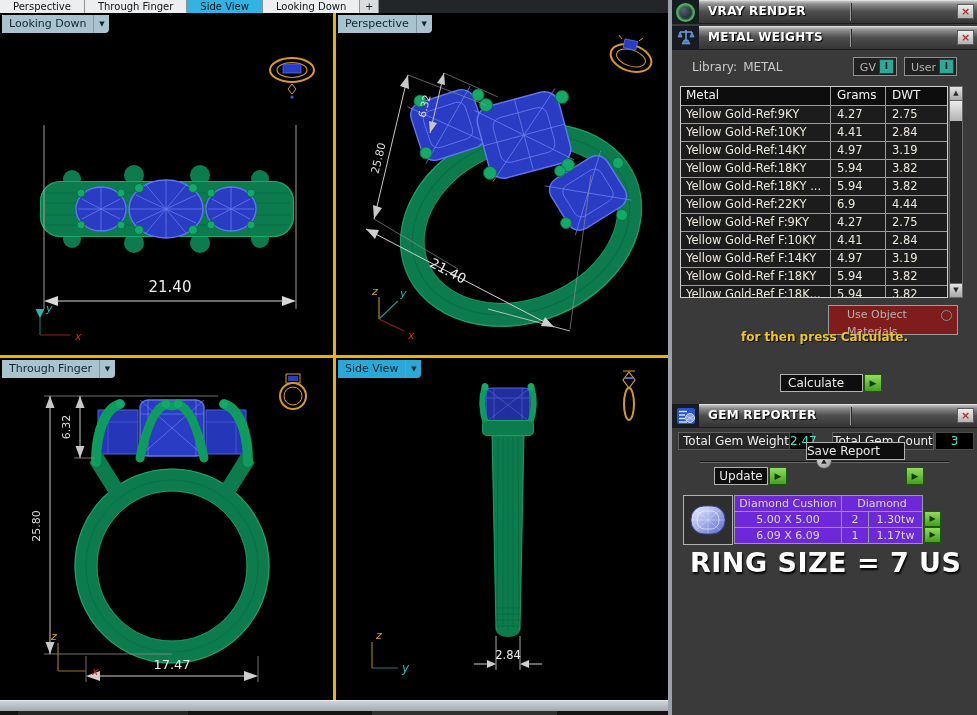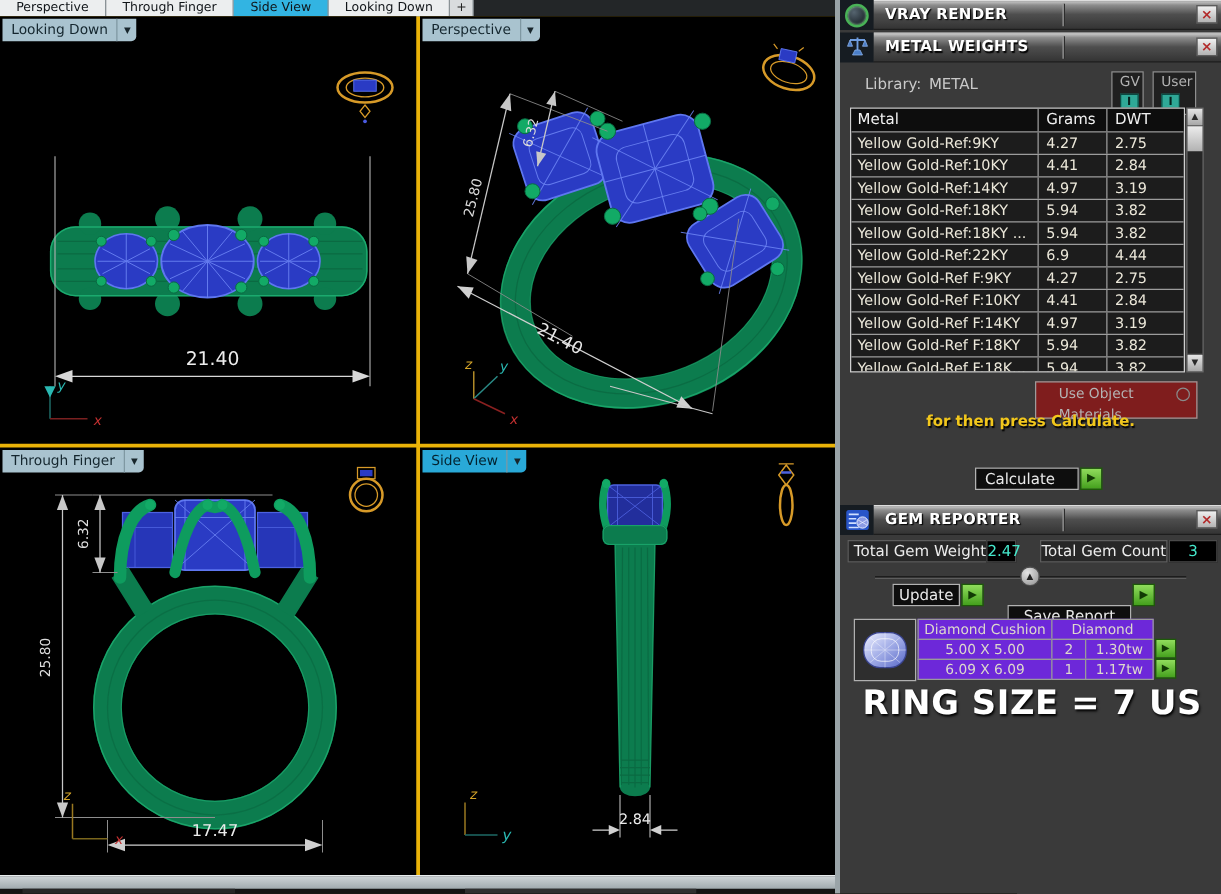--- a/index.html
+++ b/index.html
@@ -53,22 +53,22 @@
   #hdr-vray{top:0;}
   #hdr-metal{top:26px;}
   #hdr-gem{top:404px;}
 
   .vray-circ{width:15px;height:15px;border-radius:50%;border:2px solid #49b257;
              background:radial-gradient(circle at 35% 32%,#55646f,#0b1116);box-shadow:inset 0 0 2px #9fe8a8;}
 
   .lib-row{position:absolute;left:20px;top:60px;font-size:12px;color:#c9c9c9;}
   .lib-row .lbl{margin-right:6px;}
   .toggle-group{position:absolute;right:20px;top:57px;display:flex;gap:7px;}
-  .tgl{display:flex;align-items:flex-start;gap:3px;background:#202020;border:1px solid #8f8f8f;
-       padding:1px 2px 1px 6px;flex-direction:column;}
+  .tgl{display:flex;align-items:flex-end;gap:3px;background:#202020;border:1px solid #8f8f8f;
+       padding:1px 2px 1px 6px;}
   .tgl .lbl{color:#b2b2b2;font-size:11px;}
   .tgl .sw{width:13px;height:13px;background:#2fa897;border:1px solid #0b4a42;color:#07221e;
            font-size:9px;font-weight:bold;text-align:center;line-height:13px;}
 
   .mtable{position:absolute;left:8px;top:86px;width:268px;height:212px;overflow:hidden;
           background:#1c1c1c;border:1px solid #cfcfcf;box-sizing:border-box;}
   .trow{display:flex;height:17px;line-height:16px;font-size:11.5px;color:#ece8da;border-bottom:1px solid #9c9c9c;}
   .trow.thead{height:18px;line-height:17px;background:#0d0d0d;color:#f2f2f2;font-size:12px;}
   .c-metal{width:150px;padding-left:5px;border-right:1px solid #9c9c9c;box-sizing:border-box;
            white-space:nowrap;overflow:hidden;}
@@ -107,21 +107,21 @@
   #tgc-label{left:160px;top:432px;width:102px;}
   #tgc-value{left:263px;top:432px;width:39px;}
 
   .divider{position:absolute;left:28px;top:461px;width:249px;height:1px;background:#151515;box-shadow:0 1px 0 #6a6a6a;}
   .div-knob{position:absolute;left:144px;top:453px;width:16px;height:16px;border-radius:50%;
             background:radial-gradient(circle at 35% 30%,#e4e4e4,#8e8e8e);border:1px solid #4e4e4e;
             color:#222;font-size:7px;text-align:center;line-height:15px;box-sizing:border-box;}
 
   #upd-field{left:42px;top:467px;width:54px;text-align:center;}
   #upd-btn{left:97px;top:467px;}
-  #save-field{left:134px;top:484px;width:99px;text-align:center;}
+  #save-field{left:134px;top:442px;width:99px;text-align:left;}
   #save-btn{left:234px;top:467px;}
 
   .gem-icon-cell{position:absolute;left:11px;top:495px;width:50px;height:50px;box-sizing:border-box;
                  background:#2e2e2e;border:1px solid #b0b0b0;}
   .gcell{position:absolute;box-sizing:border-box;background:#6d28d9;border:1px solid #9a9a9a;
          color:#ddd9cc;font-size:11px;text-align:center;height:17px;line-height:15px;}
   .gbtn{position:absolute;box-sizing:border-box;width:17px;height:16px;text-align:center;
         background:linear-gradient(#90dc5c,#44a01d);border:1px solid #1d5a08;color:#113a04;
         font-size:8px;line-height:14px;}
 

